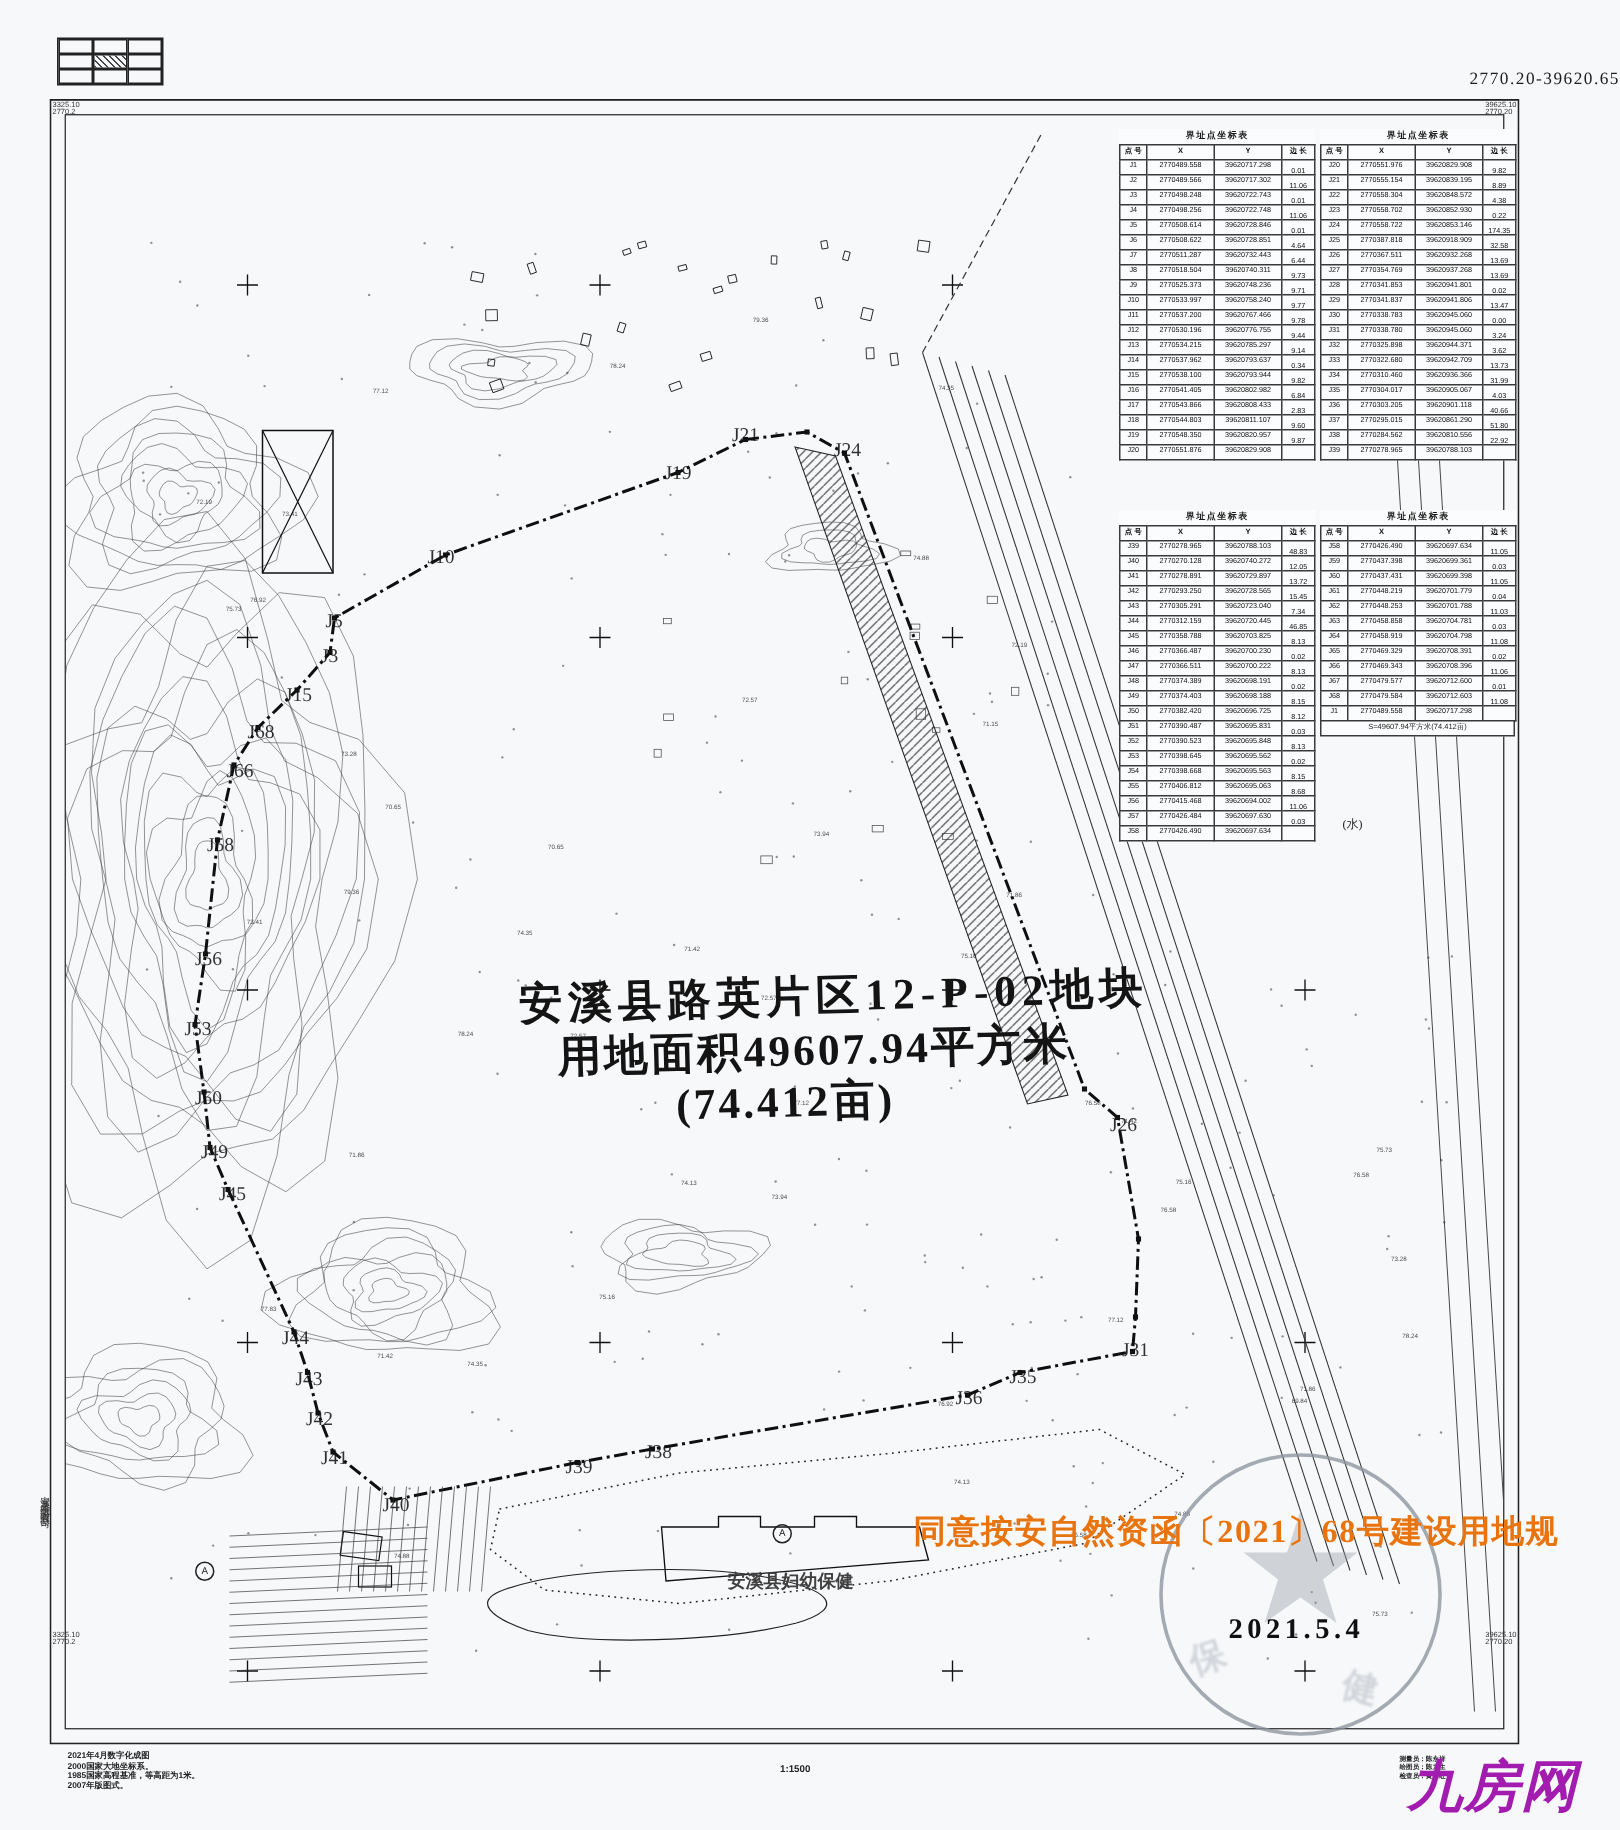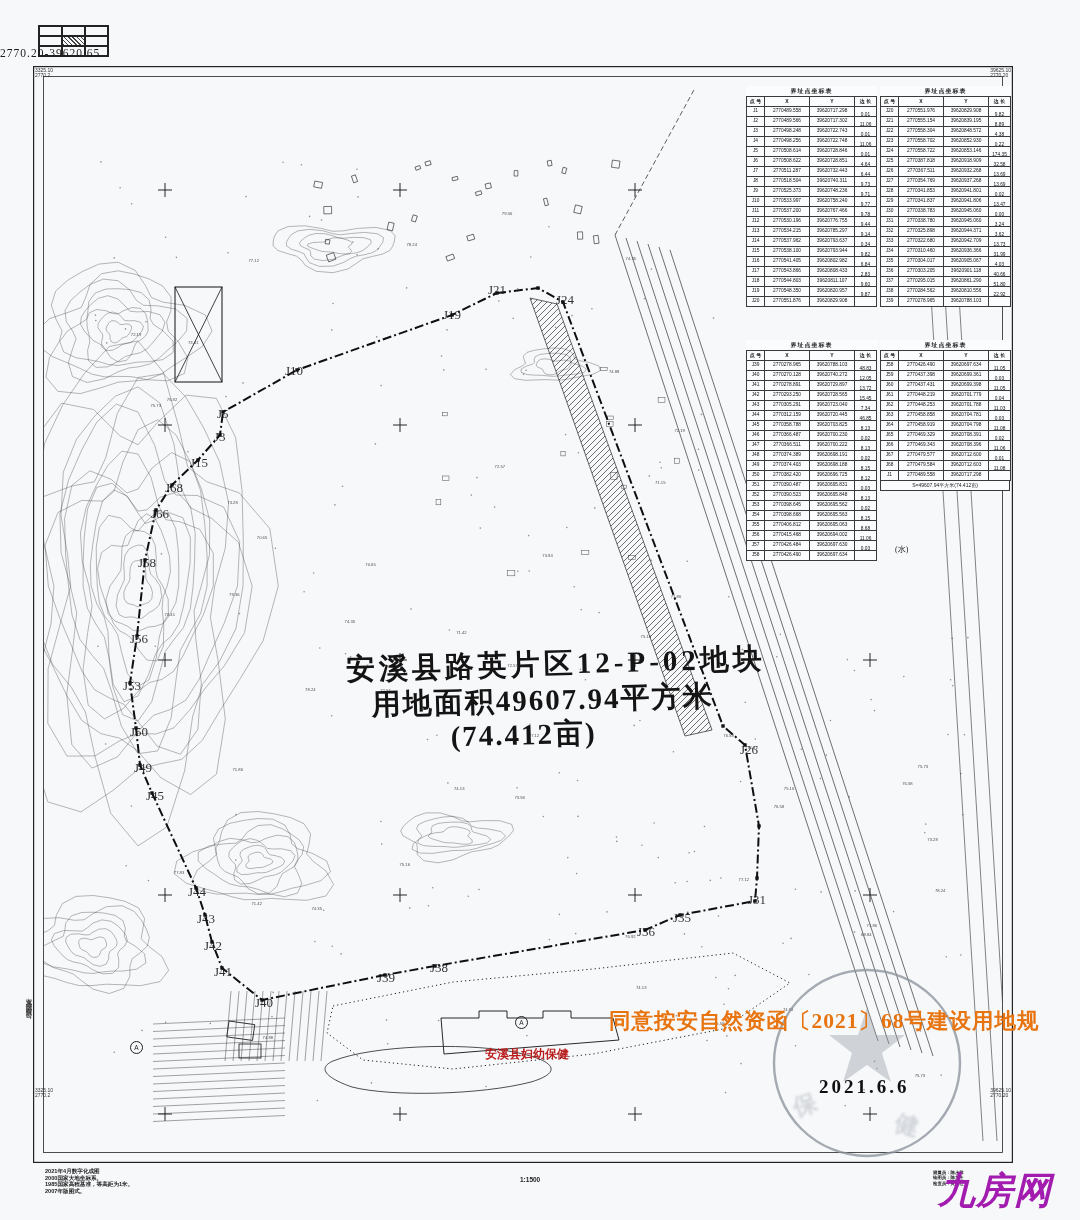--- a/index.html
+++ b/index.html
@@ -1,21 +1,21 @@
 <!DOCTYPE html>
 <html><head>
 <meta charset="utf-8">
 <style>
   html,body{margin:0;padding:0;background:#e9eaec;}
   .page{position:relative;width:1080px;height:1220px;background:#f7f8fa;overflow:hidden;
         font-family:"Liberation Serif",serif;color:#1c1c1c;}
   
   .title{position:absolute;top:24px;left:0;width:100%;text-align:center;font-size:19px;
          font-weight:bold;letter-spacing:2px;}
-  .subtitle{position:absolute;top:47px;left:0;width:100%;text-align:left;font-size:11.5px;letter-spacing:1px;}
+  .subtitle{position:absolute;top:47px;left:0;width:100%;text-align:right;font-size:11.5px;letter-spacing:1px;}
   .sheet-index{position:absolute;left:38px;top:25px;width:69px;height:30px;display:grid;
         grid-template-columns:repeat(3,1fr);grid-template-rows:repeat(3,1fr);border:1.5px solid #222;}
   .sheet-index div{border:0.5px solid #222;}
   .sheet-index .hatched{background:repeating-linear-gradient(45deg,#444 0 1px,transparent 1px 3px);}
   
   .frame{position:absolute;left:33px;top:66px;width:980px;height:1034px;}
   #map-svg{position:absolute;left:0;top:0;}
   .corner{position:absolute;font-size:5px;line-height:5px;color:#333;font-family:"Liberation Sans",sans-serif;}
   .c-tl{left:2px;top:2px}.c-tr{right:2px;top:2px}.c-bl{left:2px;bottom:2px}.c-br{right:2px;bottom:2px}
   
@@ -34,21 +34,21 @@
   #label-layer{position:absolute;left:0;top:0;width:980px;height:1097px;pointer-events:none;}
   .plabel{position:absolute;font-size:13px;color:#151515;opacity:.88;font-family:"Liberation Serif",serif;}
   .wlabel{position:absolute;font-size:8px;color:#222;}
   .parcel-text{position:absolute;left:0;top:0;transform:rotate(-1.5deg);color:#141414;font-weight:bold;}
   .parcel-text .l1{position:absolute;left:297px;top:592px;width:560px;font-size:29px;letter-spacing:4px;white-space:nowrap;}
   .parcel-text .l2{position:absolute;left:322px;top:628px;width:520px;font-size:29px;letter-spacing:2px;white-space:nowrap;}
   .parcel-text .l3{position:absolute;left:400px;top:662px;width:300px;font-size:29px;letter-spacing:2px;white-space:nowrap;}
   .approval{position:absolute;font-weight:bold;white-space:nowrap;z-index:6;}
   .appr1{left:548px;top:940px;font-size:21.5px;letter-spacing:1px;}
   .appr2{left:448px;top:970px;font-size:21.5px;letter-spacing:1px;}
-  .clinic{position:absolute;left:452px;top:980px;font-size:12px;color:#b91c1c;font-weight:bold;z-index:5;white-space:nowrap;}
+  .clinic{position:absolute;left:452px;top:980px;font-size:12px;color:#404040;font-weight:bold;z-index:5;white-space:nowrap;}
   .stamp{position:absolute;left:722px;top:893px;width:224px;height:214px;z-index:4;}
   .stamp-char{position:absolute;color:#9aa1ab;opacity:.4;filter:blur(0.8px);font-weight:bold;}
   .stamp-date{position:absolute;left:786px;top:1010px;font-size:19px;font-weight:bold;letter-spacing:3px;color:#101010;z-index:7;white-space:nowrap;}
   .circleA{position:absolute;width:11px;height:11px;border:1px solid #222;border-radius:50%;
         font-size:6.5px;line-height:11px;text-align:center;color:#222;font-family:"Liberation Sans",sans-serif;}
   
   .notes{position:absolute;left:45px;top:1168px;font-size:5.6px;line-height:6.6px;color:#222;
         font-family:"Liberation Sans",sans-serif;font-weight:bold;}
   .scale{position:absolute;left:520px;top:1176px;font-size:6.5px;color:#222;font-family:"Liberation Sans",sans-serif;font-weight:bold;}
   .staff{position:absolute;left:933px;top:1170px;font-size:4.4px;line-height:5.4px;color:#222;
@@ -1087,21 +1087,21 @@
     <div class="clinic">安溪县妇幼保健</div>
 
     <div class="stamp">
       <svg width="224" height="214" viewBox="0 0 224 214">
         <circle cx="112" cy="104" r="93" fill="none" stroke="#8d949e" stroke-width="2.4" opacity="0.78"></circle>
         <path d="M112,48 L121,76 L150,76 L127,94 L136,123 L112,106 L88,123 L97,94 L74,76 L103,76 Z" fill="#98a0aa" opacity="0.42"></path>
       </svg>
       <span class="stamp-char" style="left:38px;top:130px;font-size:24px;transform:rotate(-18deg);">保</span>
       <span class="stamp-char" style="left:140px;top:150px;font-size:24px;transform:rotate(14deg);">健</span>
     </div>
-    <div class="stamp-date">2021.6.6</div>
+    <div class="stamp-date">2021.5.4</div>
 
     <span class="circleA" style="left:482px;top:950px;">A</span>
     <span class="circleA" style="left:97px;top:975px;">A</span>
 
     <div class="corner c-tl">
       <div>3325.10</div>
         <div>2770.2</div>
     </div>
     <div class="corner c-tr">
       <div>39625.10</div>

